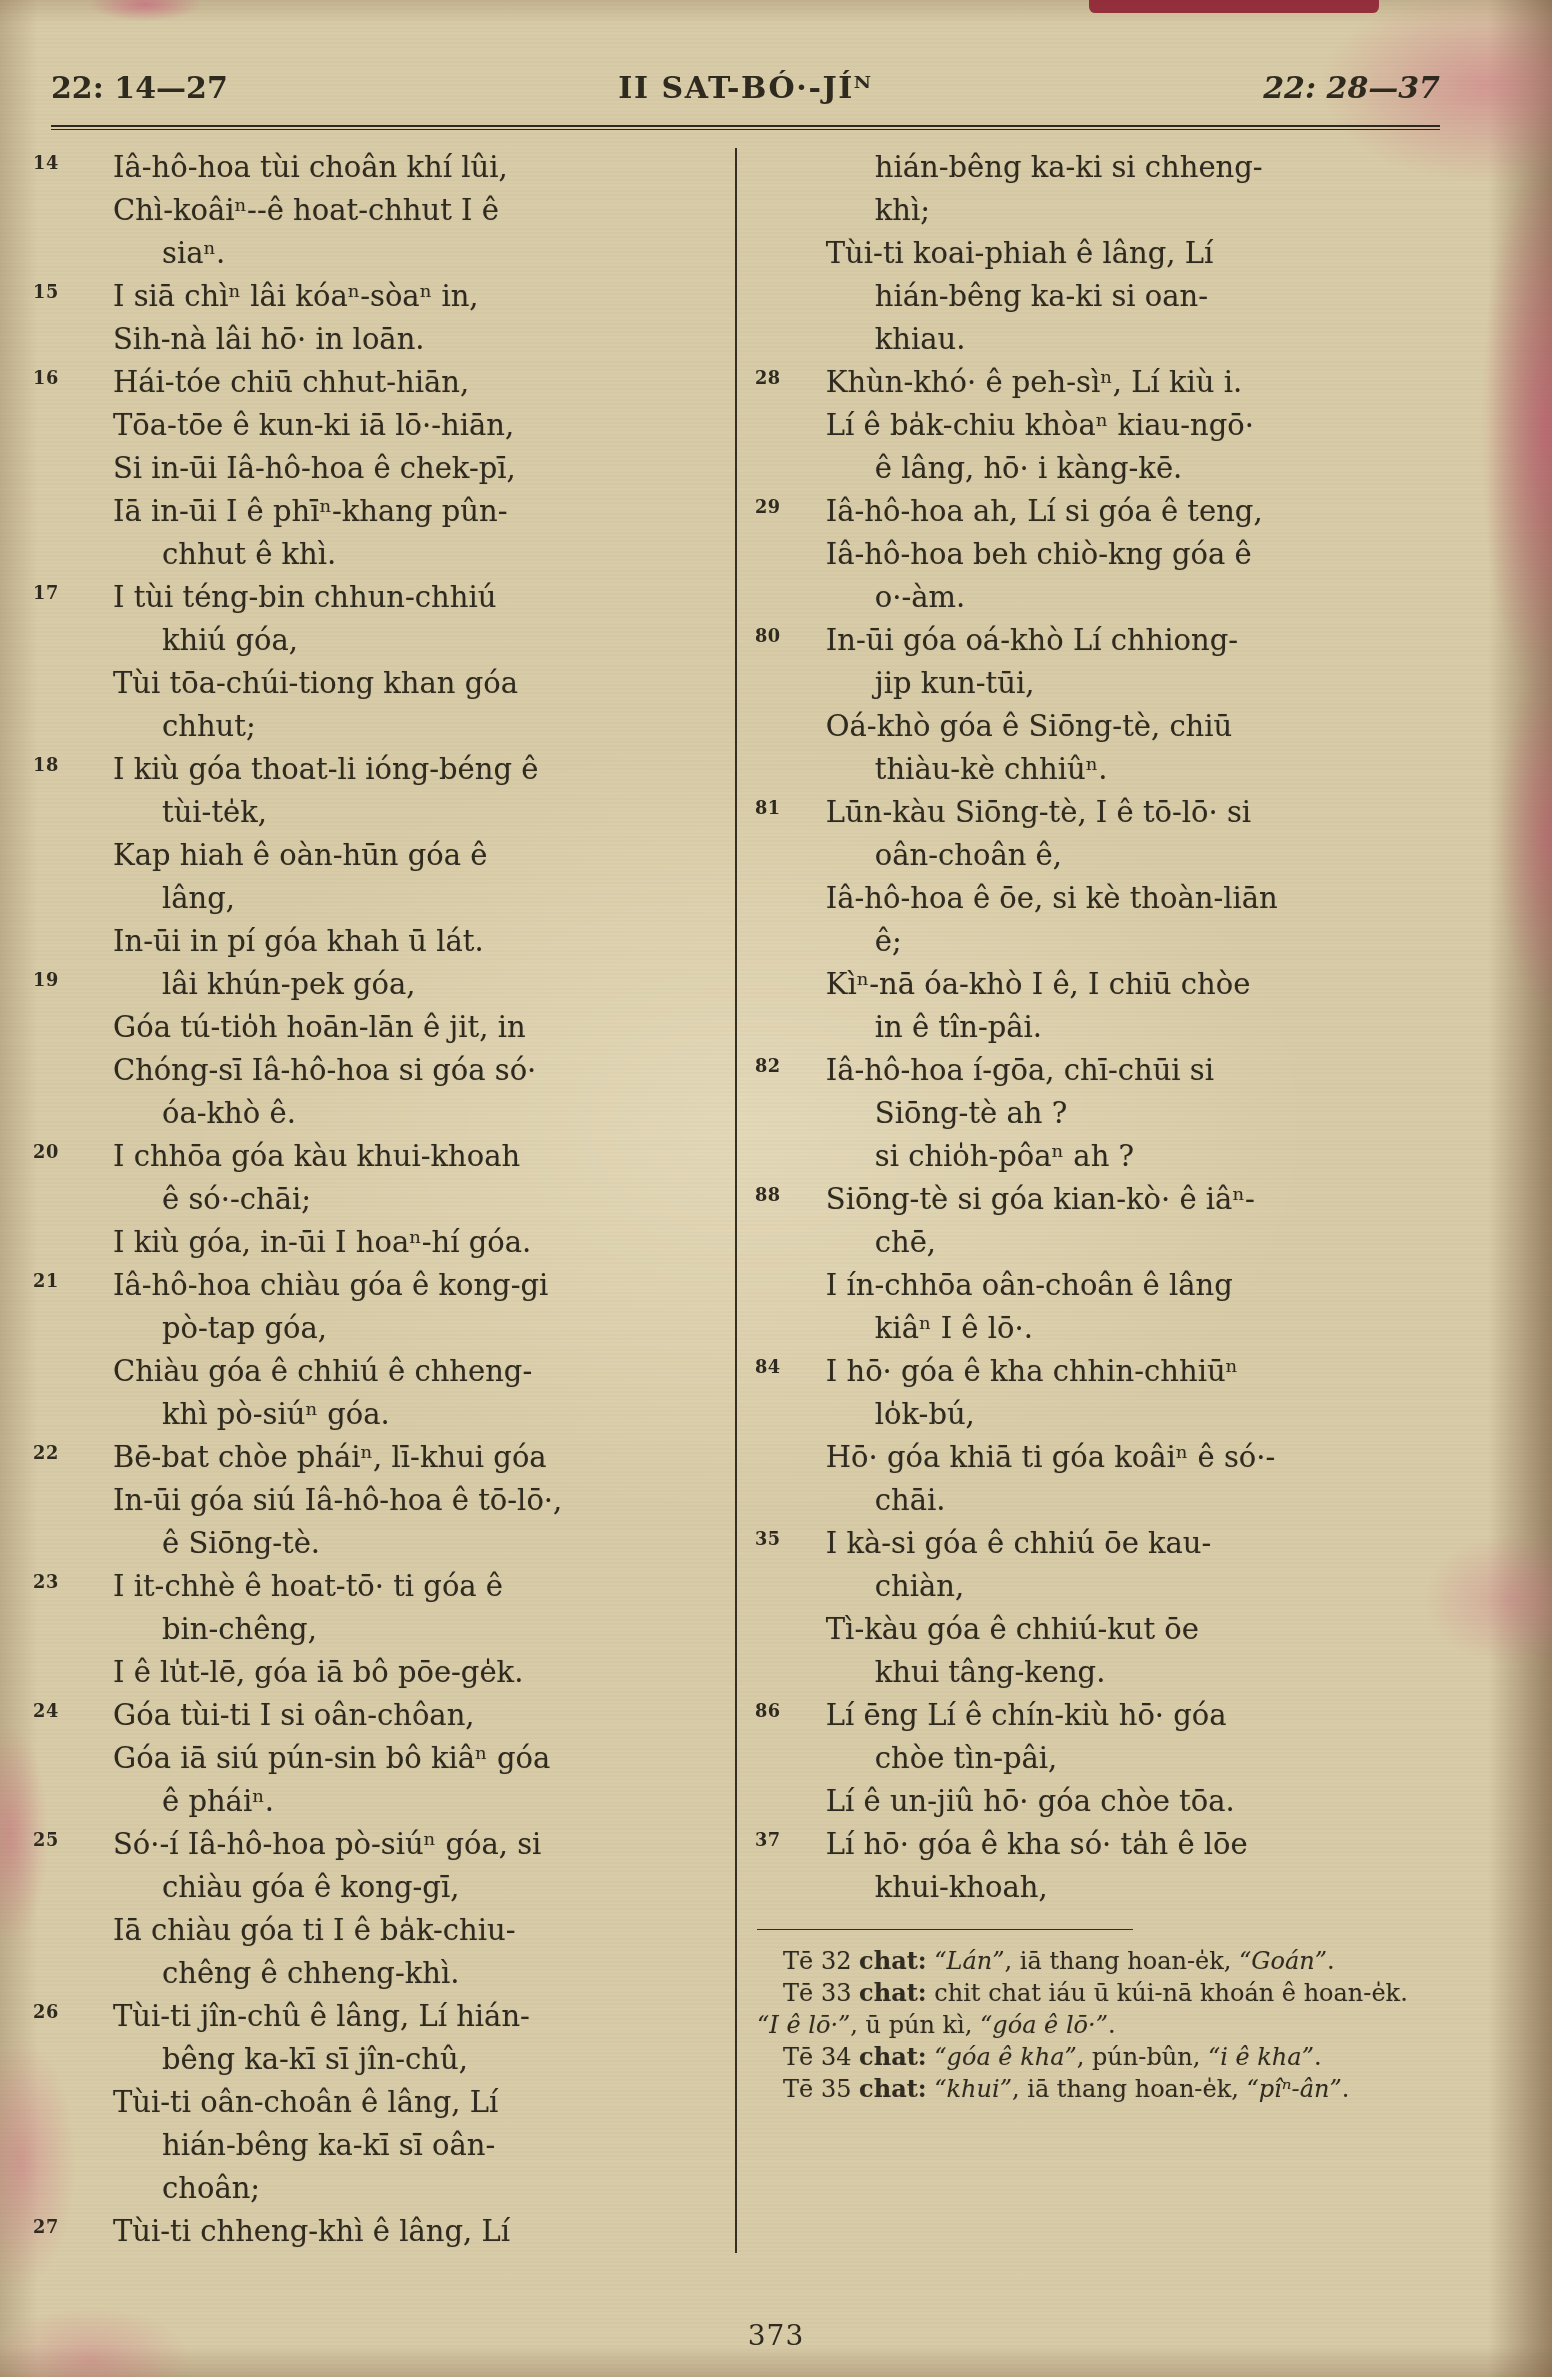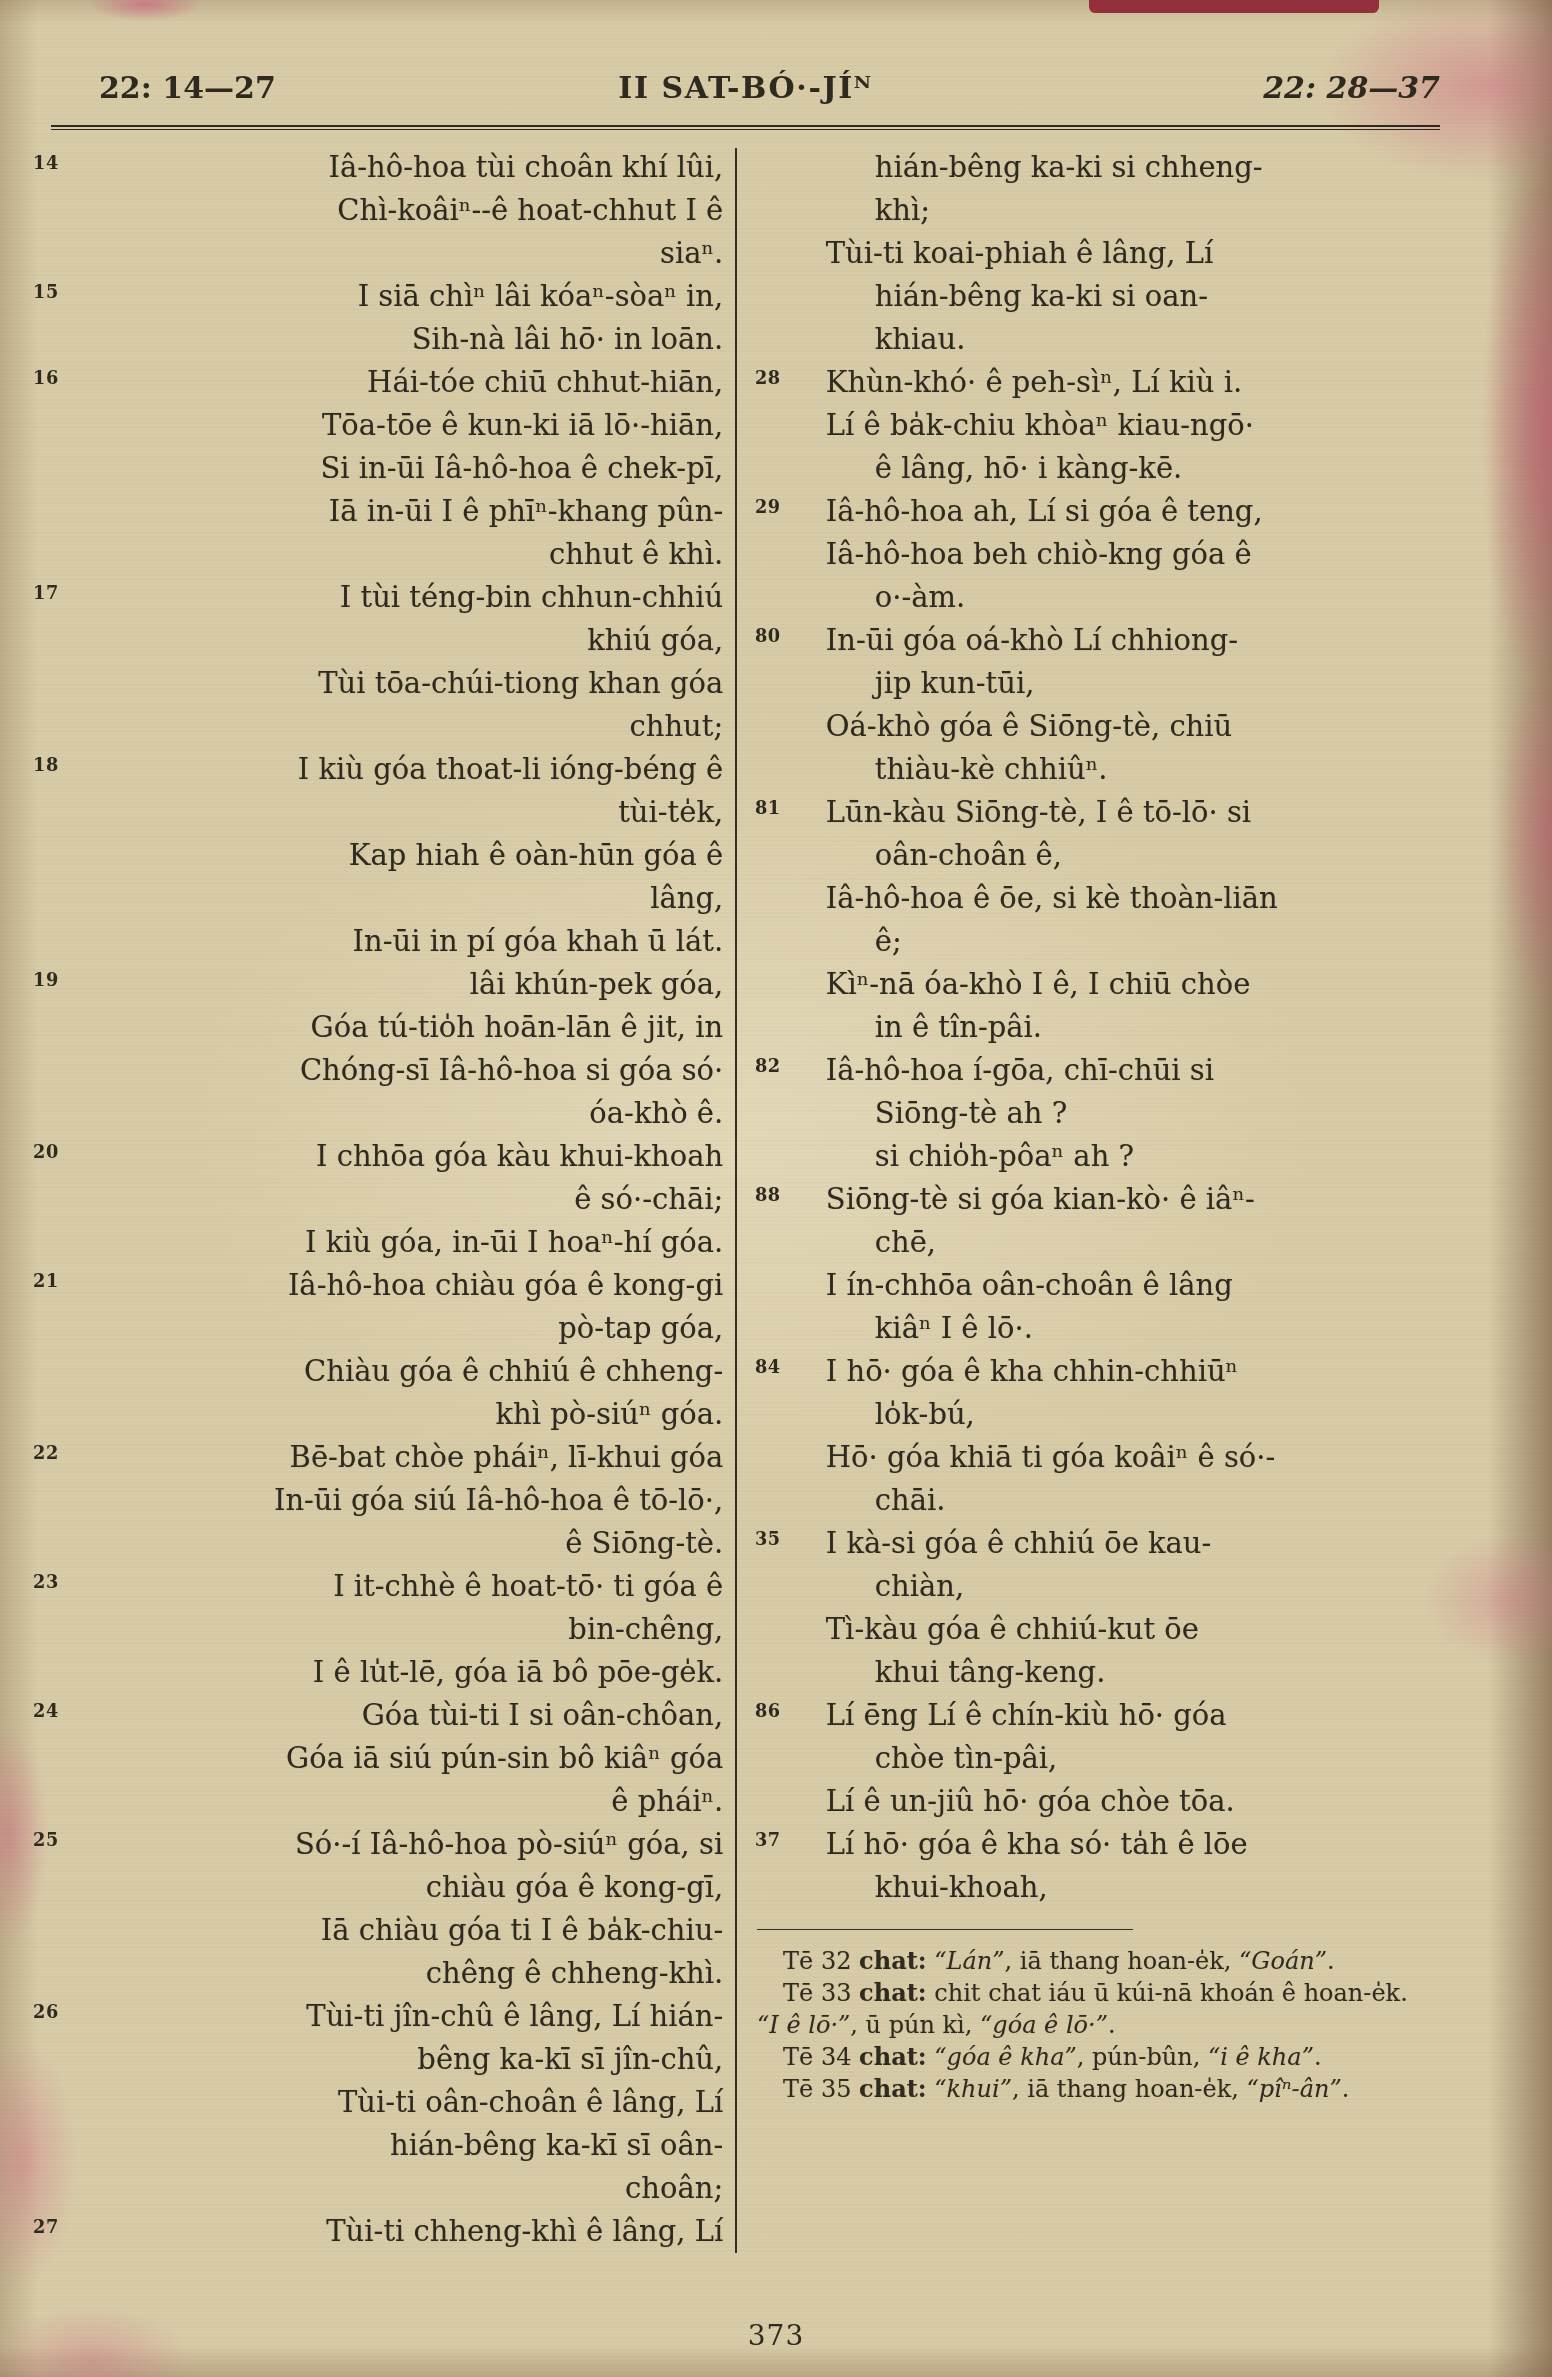--- a/index.html
+++ b/index.html
@@ -39,32 +39,32 @@
     width: 290px; height: 13px;
     background: #8e2433; opacity: .92;
     border-radius: 0 0 6.4px 6.4px;
   }
   .running-head {
     position: relative;
     margin: 68px 112px 0 51px;
     height: 39px;
     font-weight: bold; font-size: 30px; line-height: 39px;
   }
-  .head-left   { position: absolute; left: 0; top: 0; margin-left: 48px; }
+  .head-left   { position: absolute; left: 0; top: 0; }
   .head-center { position: absolute; left: 50%; top: 0; transform: translateX(-50%); letter-spacing: 1.6px; }
   .head-right  { position: absolute; right: 0; top: 0; font-style: italic; }
   .head-rule {
     margin: 18px 112px 0 51px; height: 5.4px;
     border-top: 2.7px solid #2c2720;
     border-bottom: 1.1px solid #2c2720;
   }
   .columns { display: flex; margin: 16px 107px 0 31px; align-items: stretch; }
   .column { flex: 1 1 0; min-width: 0; }
   .col-divider { width: 1.6px; background: #342d22; margin: 2.1px 3.2px 0 3.2px; }
-  .col-left  { padding-right: 8.6px; text-align: right; }
+  .col-left  { padding-right: 8.6px; }
   .col-right { padding-left: 13px; }
   .verse { position: relative; padding-left: 82px; }
   .col-right .verse { padding-left: 73px; }
   .vnum {
     position: absolute; left: 2.1px; top: 5.4px;
     font-size: 17.7px; font-weight: bold; letter-spacing: 0.5px;
   }
   .vline {
     font-size: 29px; line-height: 43px; white-space: nowrap;
     text-shadow: 0 0 1.1px rgba(55,45,28,.22);

